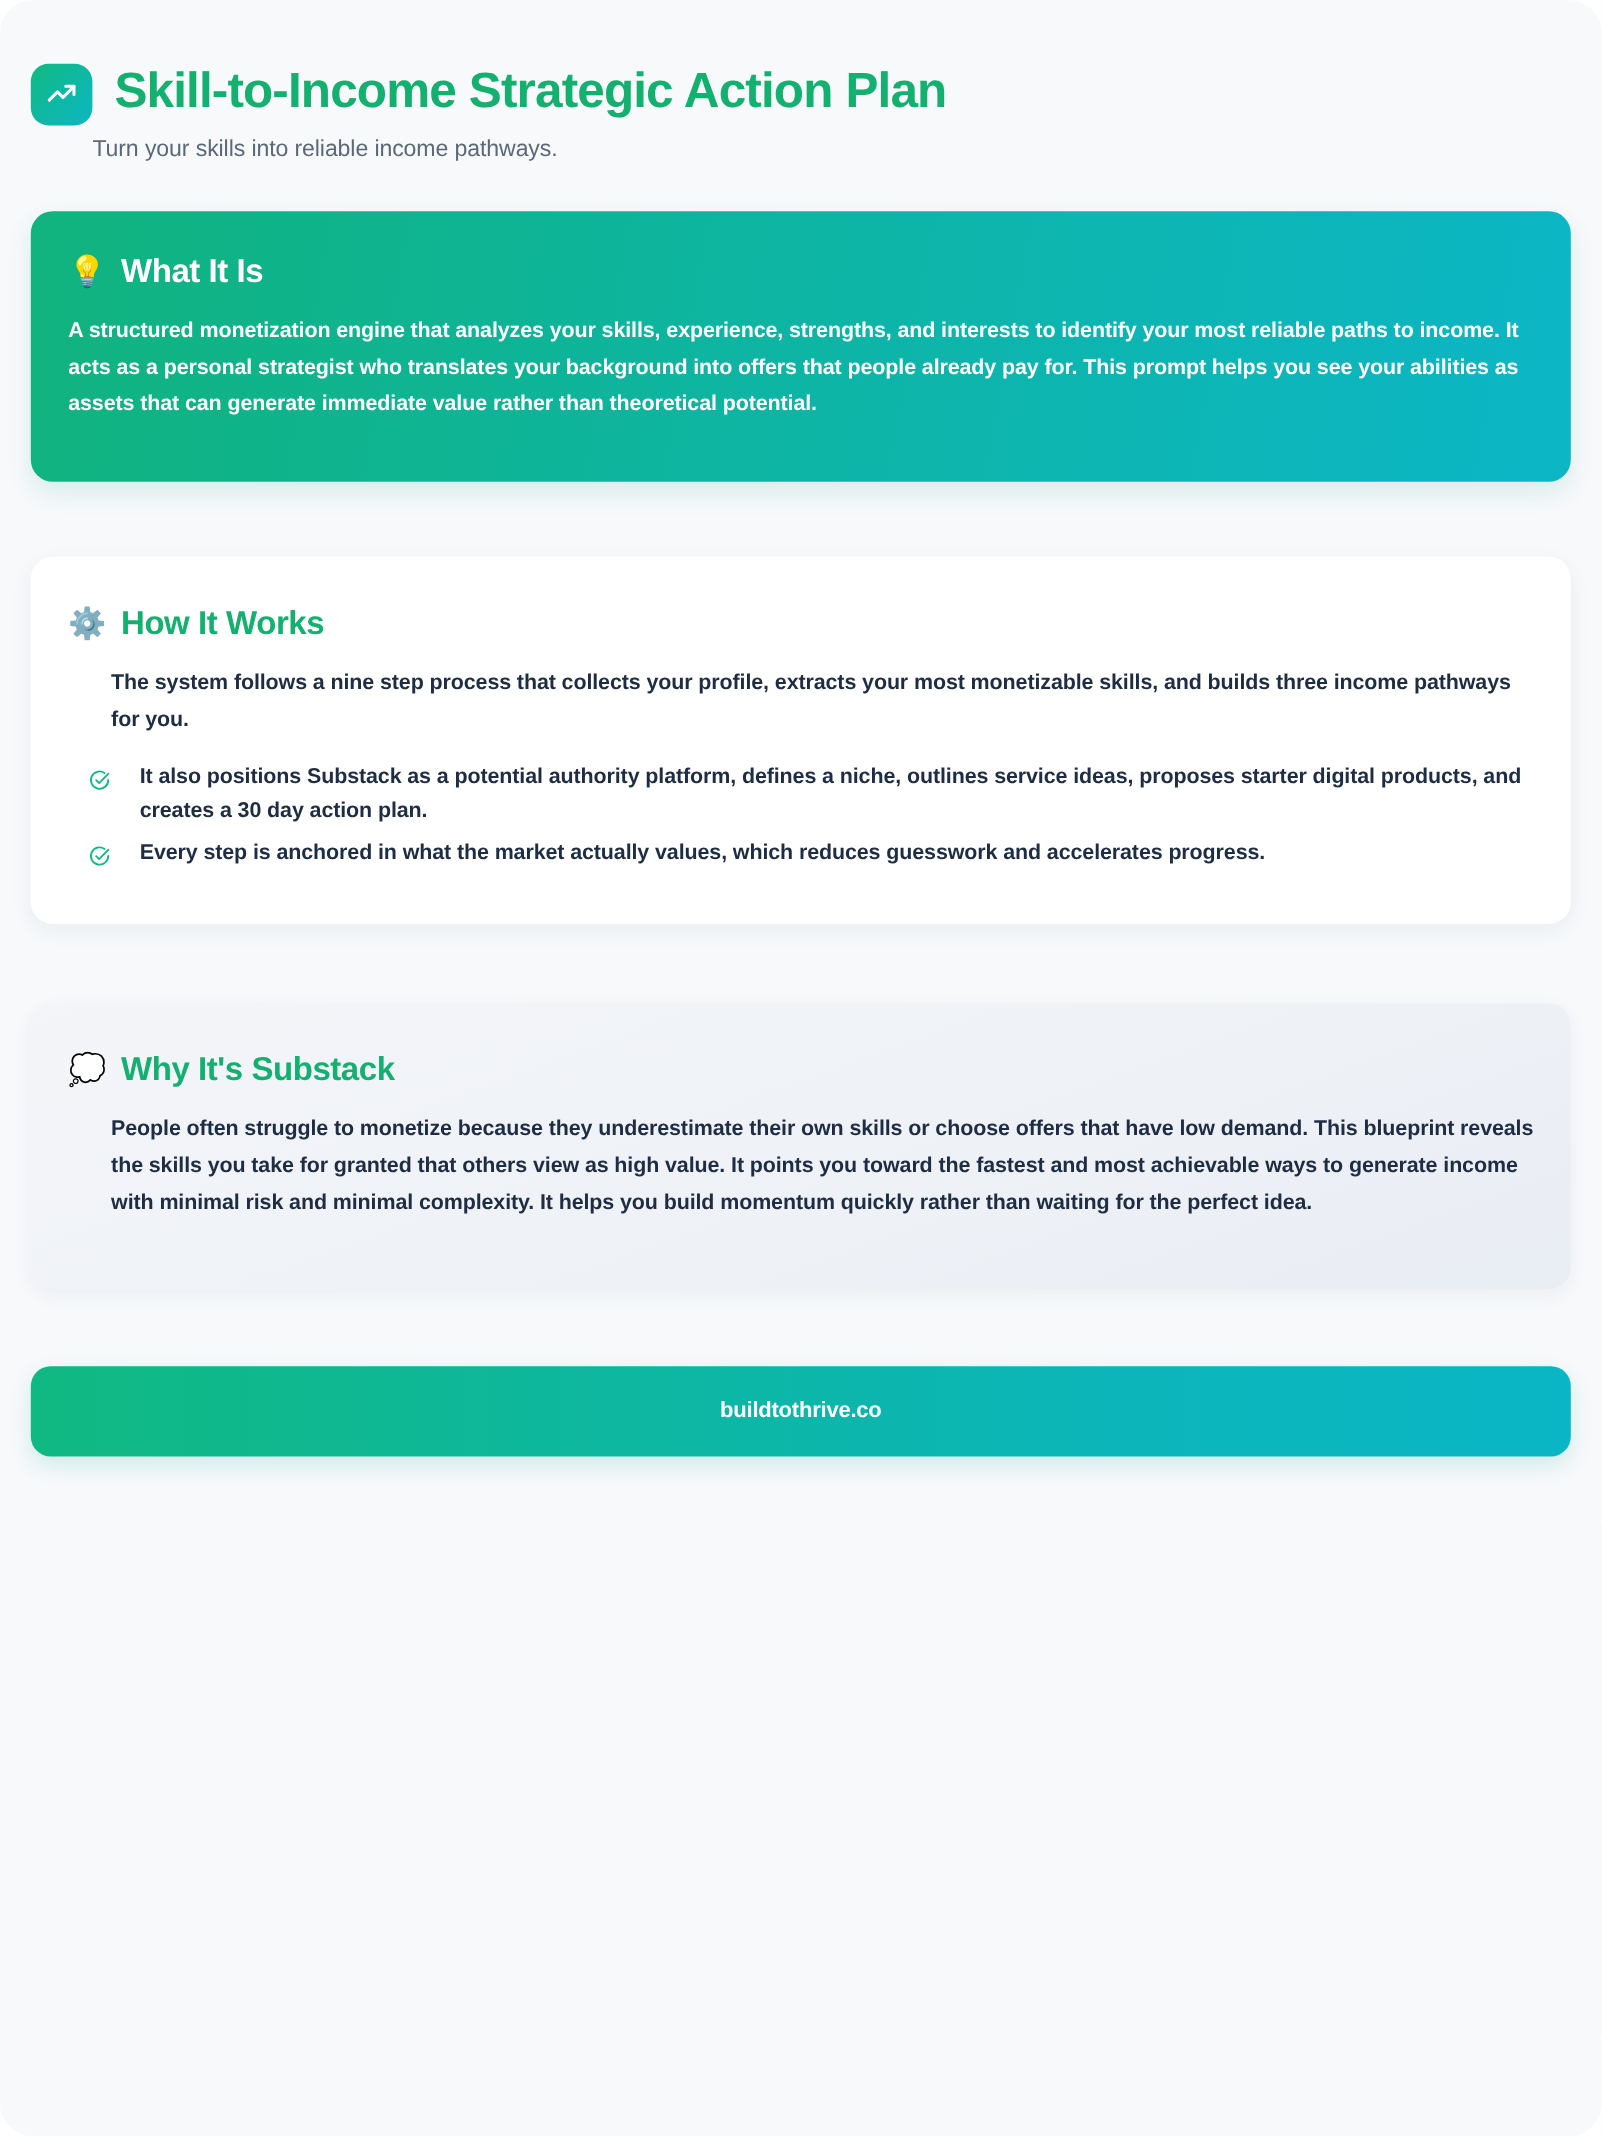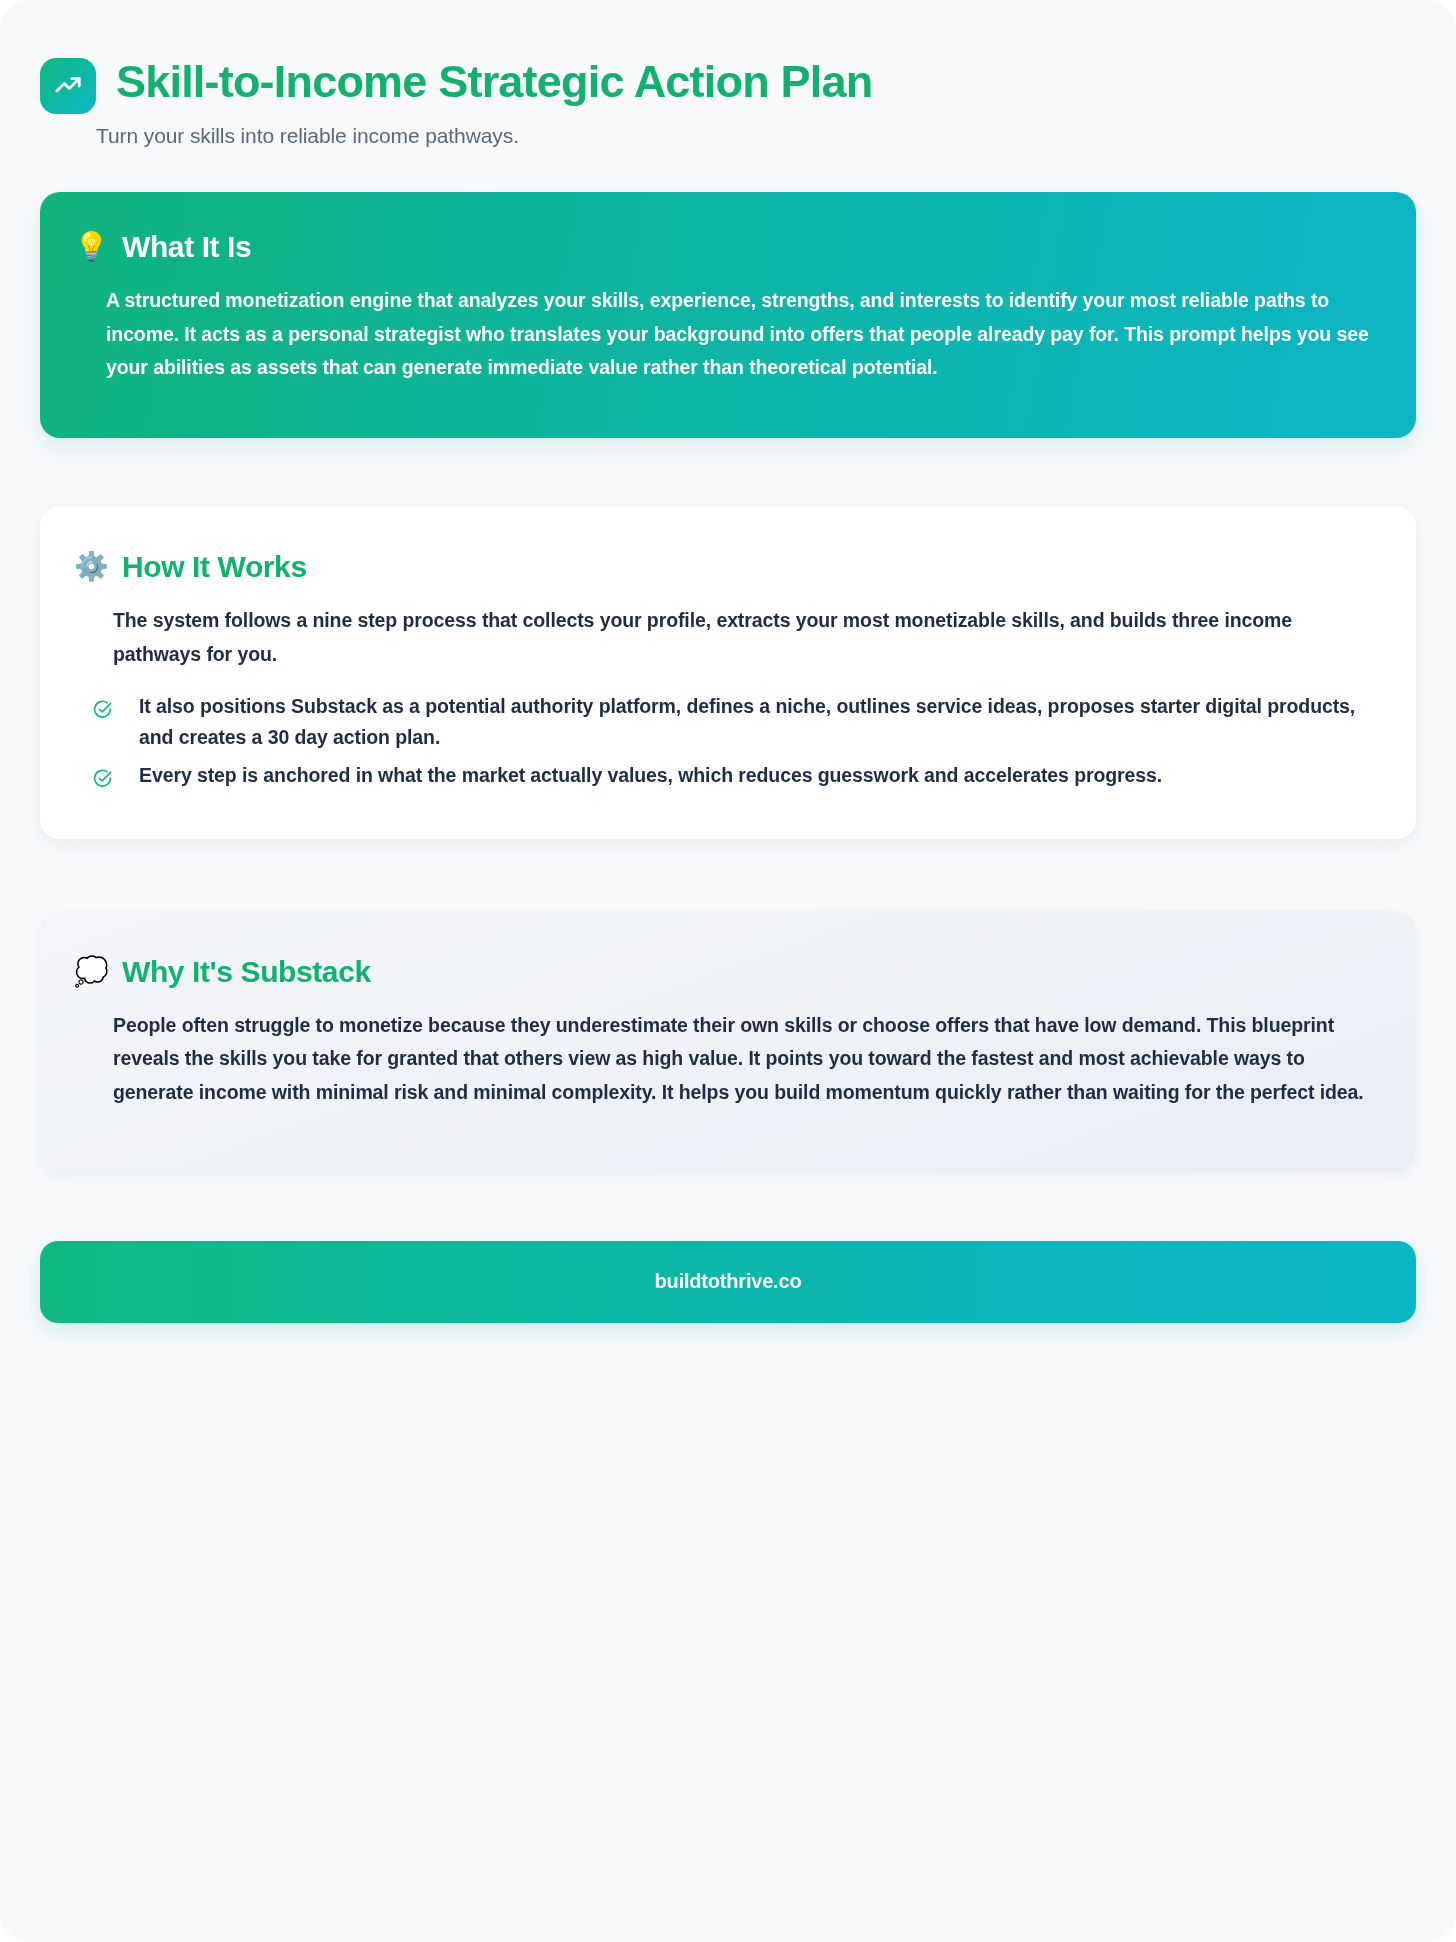--- a/index.html
+++ b/index.html
@@ -15,21 +15,21 @@
   }
 
   .page {
     position: relative;
     width: 1456px;
     height: 1942px;
     box-sizing: border-box;
     background: #f7f9fb;
     border-radius: 30px;
     overflow: hidden;
-    padding: 0 40px;
+    padding: 0 28px;
   }
 
   
   .header {
     padding-top: 46px;
     display: block;
   }
   .header-row {
     display: flex;
     align-items: flex-start;
@@ -110,21 +110,21 @@
   .card-what .card-title { color: #ffffff; }
   .card-how .card-title,
   .card-why .card-title { color: #13b070; }
 
   .body-text {
     font-size: 19.5px;
     line-height: 1.72;
     font-weight: 700;
     letter-spacing: -0.1px;
   }
-  .card-what .body-text { color: #ffffff; margin-left: 32px; }
+  .card-what .body-text { color: #ffffff; }
   .card-how .body-text,
   .card-why .body-text { color: #1e2d43; margin-left: 39px; }
 
   
   .bullets {
     list-style: none;
     margin: 14px 0 0 0;
     padding: 0 0 0 18px;
   }
   .bullet {

